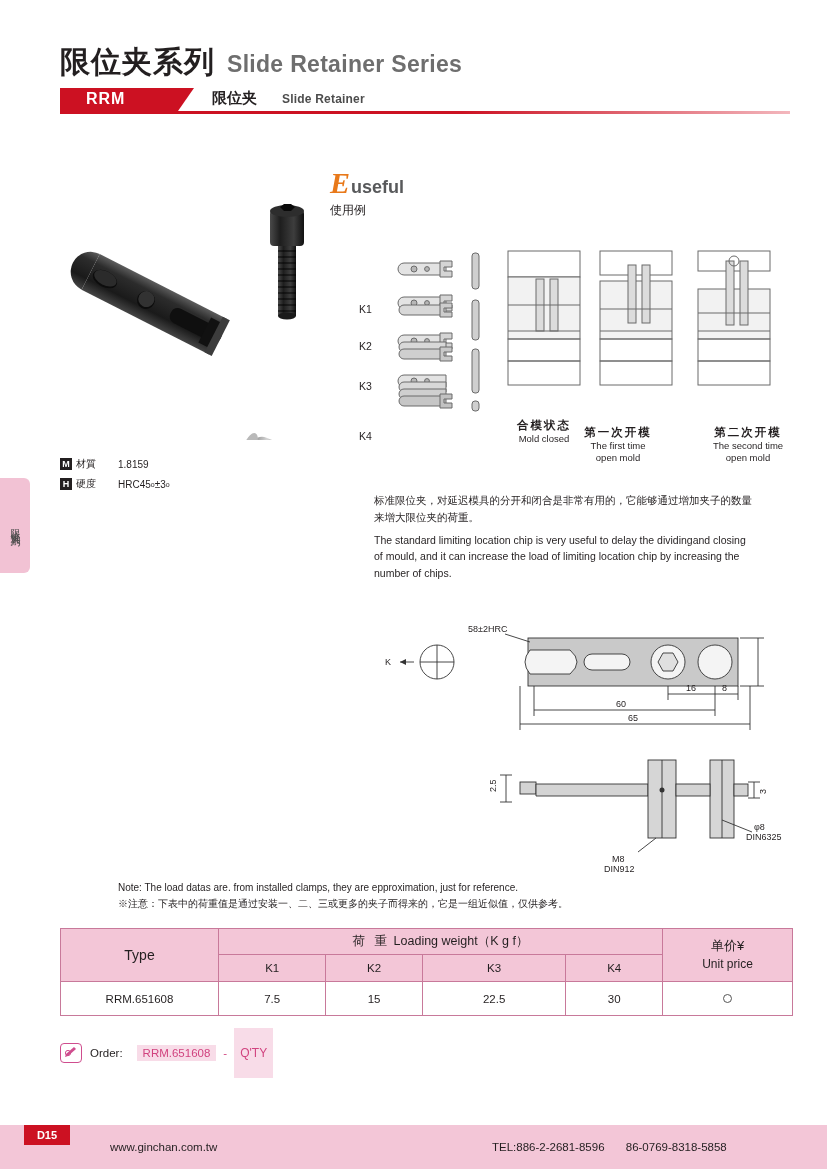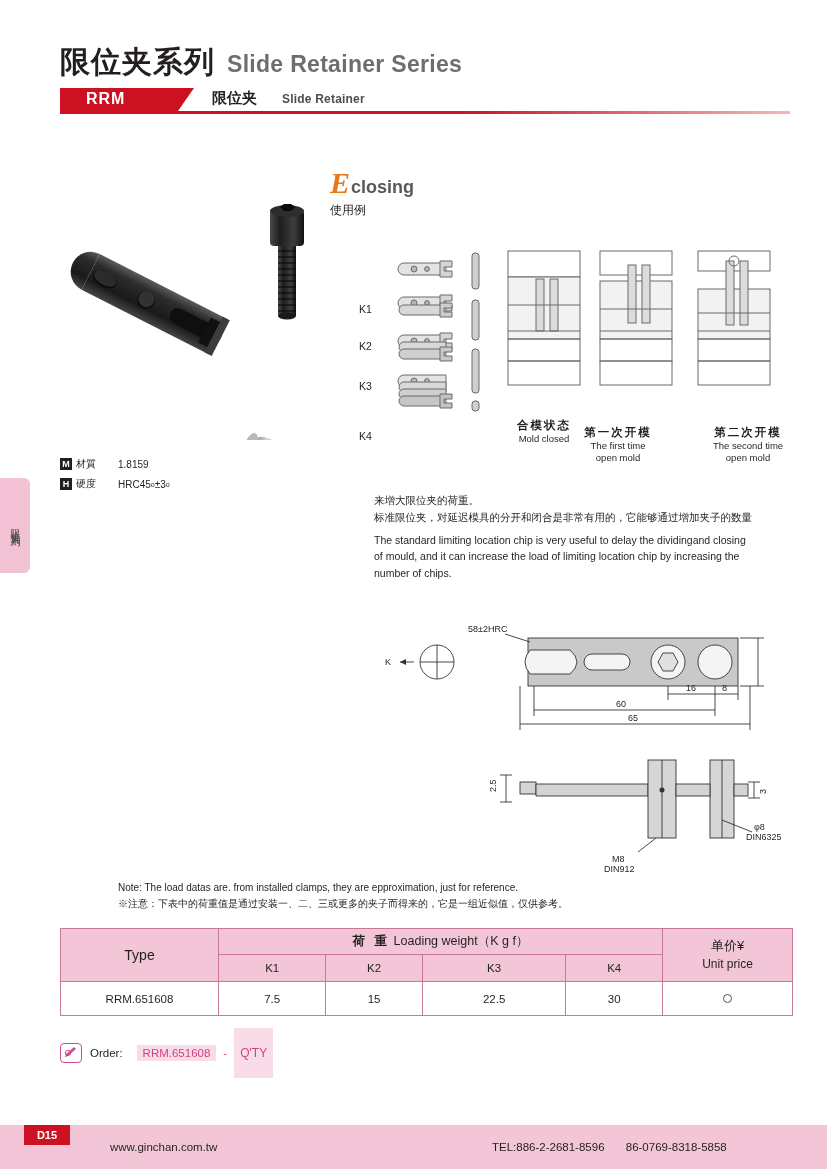--- a/index.html
+++ b/index.html
@@ -107,21 +107,21 @@
   
   .table-wrap { position: absolute; left: 60px; top: 928px; width: 733px; }
   table { border-collapse: collapse; width: 733px; }
   table td, table th {
     border: 1px solid #c8799a; text-align: center; font-weight: normal;
     color: #231f20;
   }
   thead td, thead th { background: #f3c6d7; }
   .th-type { width: 158px; height: 53px; font-size: 14px; }
   .th-load { height: 26px; font-size: 12.5px; }
-  .th-load .cn { font-weight: bold; letter-spacing: 3px; }
+  .th-load .cn { font-weight: normal; letter-spacing: 3px; }
   .th-unit { width: 130px; font-size: 12px; line-height: 1.45; }
   .th-unit .cn { font-size: 13px; }
   .th-k { height: 27px; font-size: 11.5px; }
   tbody td { height: 34px; font-size: 11.5px; background: #ffffff; }
   .circle-o {
     display: inline-block; width: 9px; height: 9px; border: 1px solid #555;
     border-radius: 50%;
   }
   
   .order { position: absolute; left: 60px; top: 1028px; display: flex; align-items: center; }
@@ -242,21 +242,21 @@
       <rect x="208" y="272" width="52" height="26" rx="12" fill="url(#pinGrad)"></rect>
       <ellipse cx="208" cy="285" rx="6" ry="13" fill="#b9b9b9"></ellipse>
       <ellipse cx="259" cy="285" rx="6" ry="13" fill="#6e6e6e"></ellipse>
     </g>
   </svg>
 </div>
 
 <div class="example">
   <div class="example-row">
     <div class="big-e">E</div>
-    <div class="word">closing</div>
+    <div class="word">useful</div>
   </div>
   <div class="cn">使用例</div>
 </div>
 
 <div style="position:absolute;left:360px;top:245px;width:440px;height:200px;">
   <svg width="440" height="200" viewBox="0 0 440 200">
     <g stroke="#6b6b6b" fill="#e3e3e3" stroke-width="1">
 
       <g transform="translate(40,12)">
         <path d="M4,6 L46,6 L46,18 L4,18 a6,6 0 0 1 0,-12 Z"></path>
@@ -370,22 +370,22 @@
     <span class="badge">H</span>
     <span class="lbl">硬度</span>
     <span class="val">HRC45</span>
       <span class="sup">o</span>
       <span>±3</span>
       <span class="sup">o</span>
   </div>
 </div>
 
 <div class="desc">
+  <div>标准限位夹，对延迟模具的分开和闭合是非常有用的，它能够通过增加夹子的数量</div>
   <div>来增大限位夹的荷重。</div>
-  <div>标准限位夹，对延迟模具的分开和闭合是非常有用的，它能够通过增加夹子的数量</div>
   <div class="en">The standard limiting location chip is very useful to delay the dividingand closing</div>
   <div>of mould, and it can increase the load of limiting location chip by increasing the</div>
   <div>number of chips.</div>
 </div>
 
 <div class="drawings">
   <svg width="430" height="270" viewBox="0 0 430 270">
     <g stroke="#333" fill="none" stroke-width="0.9">
 
       <circle cx="67" cy="42" r="17"></circle>

